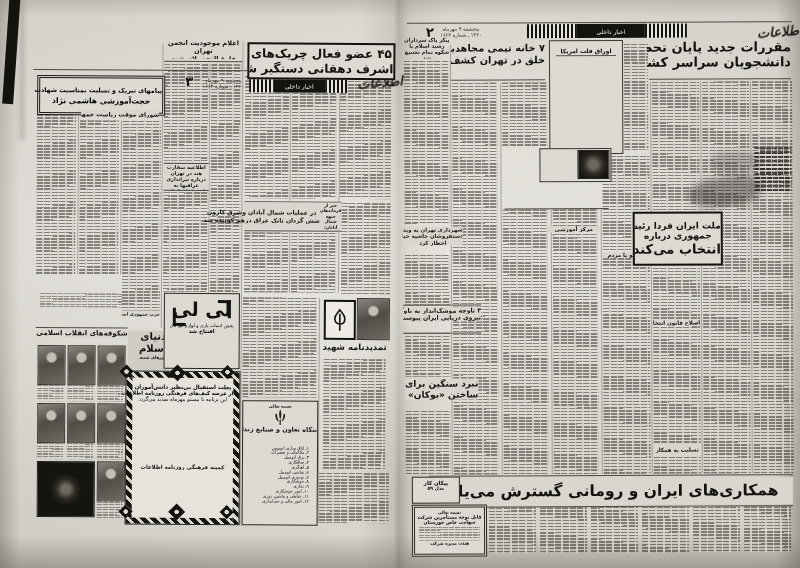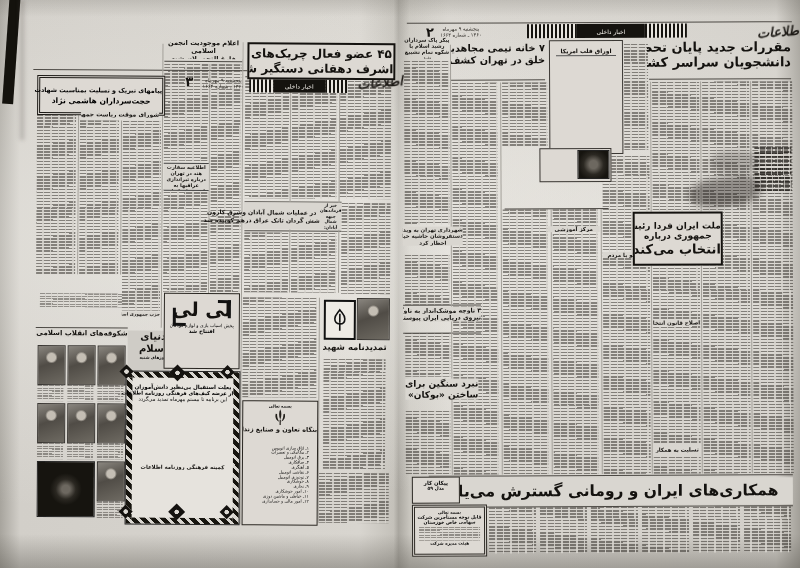--- a/index.html
+++ b/index.html
@@ -119,31 +119,31 @@
     <div class="abs" style="left:248px;top:78px;width:98px;height:14px;display:flex;">
       <div class="bars" style="width:22px;height:100%;"></div>
       <div class="lbl" style="width:52px;height:100%;font-size:6px;">اخبار داخلی</div>
       <div class="bars" style="width:24px;height:100%;"></div>
     </div>
     <div class="logo" style="left:356px;top:74px;font-size:13px;transform:rotate(-5deg);">اطلاعات</div>
 
     <div class="box" style="left:36px;top:76px;width:122px;height:34px;border:3px double #1c1a16;
                 display:flex;flex-direction:column;justify-content:center;text-align:center;">
       <div style="font-weight:bold;font-size:6.4px;white-space:nowrap;">پیامهای تبریک و تسلیت بمناسبت شهادت</div>
-      <div style="font-weight:bold;font-size:7.6px;white-space:nowrap;margin-top:2px;">حجت‌سرداران هاشمی نژاد</div>
+      <div style="font-weight:bold;font-size:7.6px;white-space:nowrap;margin-top:2px;">حجت‌آموزشی هاشمی نژاد</div>
     </div>
 
     <div class="box" style="left:246px;top:42px;width:144px;height:33px;border:2px solid #14120f;
                 display:flex;flex-direction:column;justify-content:center;text-align:center;">
       <div class="hd" style="position:static;font-size:12px;">۴۵ عضو فعال چریک‌های</div>
       <div class="hd" style="position:static;font-size:12px;">اشرف دهقانی دستگیر شدند</div>
     </div>
 
     <div class="hd paperbg" style="left:163px;top:40px;width:78px;height:19px;font-size:6.6px;white-space:normal;">
-      <span>اعلام موجودیت انجمن اسلامی</span><br><span>فارغ التحصیلان شبه قاره هند</span>
+      <span>اعلام موجودیت انجمن تهران</span><br><span>فارغ التحصیلان شبه قاره هند</span>
     </div>
 
     <div class="hd paperbg" style="left:80px;top:111px;width:78px;font-size:6px;">شورای موقت ریاست جمهوری</div>
     <div class="hd paperbg" style="left:122px;top:312px;width:38px;font-size:4.4px;">حزب جمهوری اسلامی</div>
 
     <div class="hd paperbg" style="left:163px;top:163px;width:45px;height:24px;font-size:5px;white-space:normal;
                 border-top:1px solid #444;border-bottom:1px solid #444;padding:1px 0;">
       <span>اطلاعیه سفارت هند در تهران</span> <span>درباره تیراندازی عراقیها به</span> <span>دانشجویان ایرانی در هند</span>
     </div>
 

